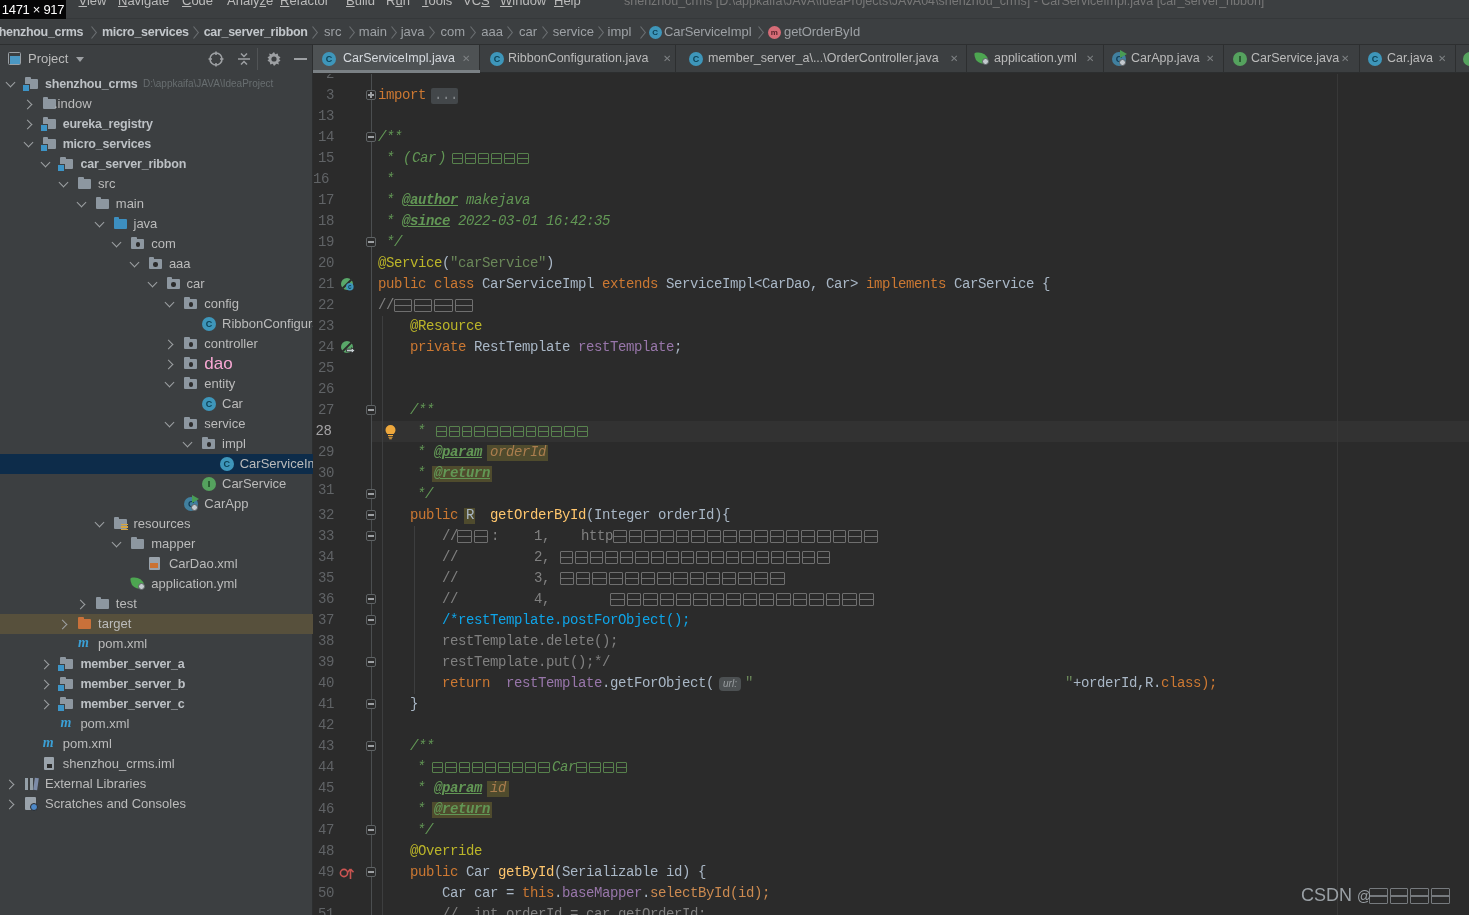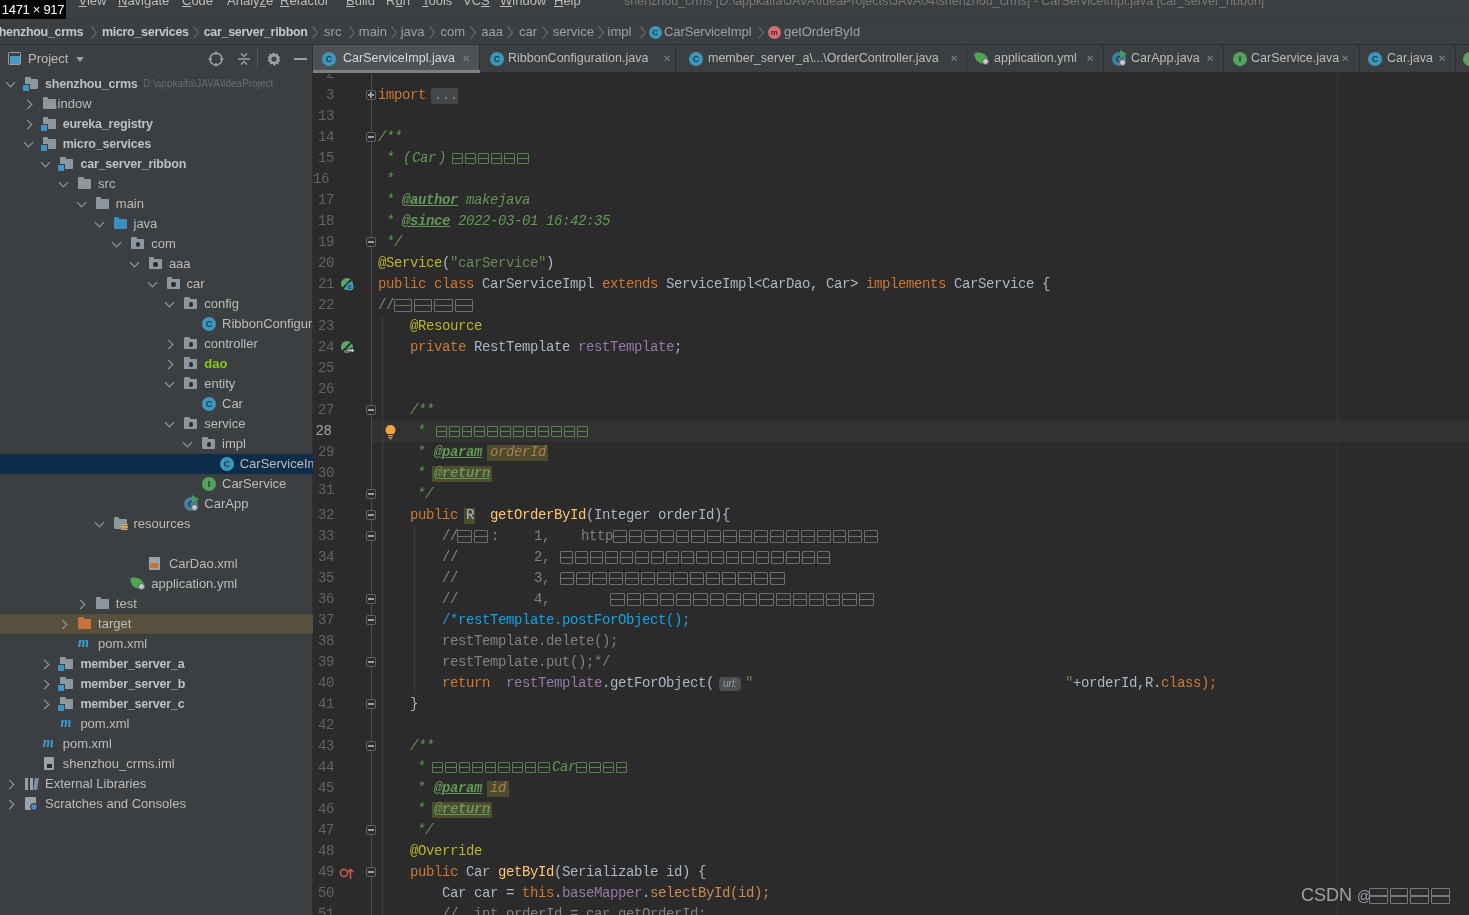--- a/index.html
+++ b/index.html
@@ -180,21 +180,21 @@
 <span class="abs" style="left:222.0px;top:0;font-size:13px;letter-spacing:0;font-weight:normal;color:#bbbbbb;line-height:20px;white-space:pre">RibbonConfiguration</span>
 </div>
 <div class="abs" style="left:0;top:260px;width:313px;height:20px;">
 <i class="chv chvr" style="left:165.29999999999998px;top:6.5px"></i>
 <div class="fo pk" style="left:184.29999999999998px;top:5px;"></div>
 <span class="abs" style="left:204.29999999999998px;top:0;font-size:13px;letter-spacing:0;font-weight:normal;color:#bbbbbb;line-height:20px;white-space:pre">controller</span>
 </div>
 <div class="abs" style="left:0;top:280px;width:313px;height:20px;">
 <i class="chv chvr" style="left:165.29999999999998px;top:6.5px"></i>
 <div class="fo pk" style="left:184.29999999999998px;top:5px;"></div>
-<span class="abs" style="left:204.29999999999998px;top:0;font-size:13px;letter-spacing:0;font-weight:bold;color:#84cc16;line-height:20px;white-space:pre">dao</span>
+<span class="abs" style="left:204.29999999999998px;top:0;font-size:17px;letter-spacing:0;font-weight:normal;color:#f9a8d4;line-height:20px;white-space:pre">dao</span>
 </div>
 <div class="abs" style="left:0;top:300px;width:313px;height:20px;">
 <i class="chv chvd" style="left:166.29999999999998px;top:4.5px"></i>
 <div class="fo pk" style="left:184.29999999999998px;top:5px;"></div>
 <span class="abs" style="left:204.29999999999998px;top:0;font-size:13px;letter-spacing:0;font-weight:normal;color:#bbbbbb;line-height:20px;white-space:pre">entity</span>
 </div>
 <div class="abs" style="left:0;top:320px;width:313px;height:20px;">
 <i class="ci ccls" style="left:202.0px;top:3px">C</i>
 <span class="abs" style="left:222.0px;top:0;font-size:13px;letter-spacing:0;font-weight:normal;color:#bbbbbb;line-height:20px;white-space:pre">Car</span>
 </div>
@@ -220,20 +220,25 @@
 <i class="ci" style="left:184.29999999999998px;top:3px;background:#41809f;color:#0c3852">C</i>
 <div class="abs" style="left:192.29999999999998px;top:1px;width:0;height:0;border-left:7px solid #499c54;border-top:4px solid transparent;border-bottom:4px solid transparent"></div>
 <div class="abs" style="left:191.29999999999998px;top:9.5px;width:7px;height:7px;border-radius:50%;background:#c3c9ce;border:1.6px solid #5b6064"></div>
 <span class="abs" style="left:204.29999999999998px;top:0;font-size:13px;letter-spacing:0;font-weight:normal;color:#bbbbbb;line-height:20px;white-space:pre">CarApp</span>
 </div>
 <div class="abs" style="left:0;top:440px;width:313px;height:20px;">
 <i class="chv chvd" style="left:95.5px;top:4.5px"></i>
 <div class="fo " style="left:113.5px;top:5px;"></div>
 <div class="abs" style="left:120.5px;top:10px;width:7px;height:7px;background:repeating-linear-gradient(#d6a53f 0 1.2px,transparent 1.2px 2.4px)"></div>
 <span class="abs" style="left:133.5px;top:0;font-size:13px;letter-spacing:0;font-weight:normal;color:#bbbbbb;line-height:20px;white-space:pre">resources</span>
+</div>
+<div class="abs" style="left:0;top:460px;width:313px;height:20px;">
+<i class="chv chvd" style="left:113.19999999999999px;top:4.5px"></i>
+<div class="fo " style="left:131.2px;top:5px;"></div>
+<span class="abs" style="left:151.2px;top:0;font-size:13px;letter-spacing:0;font-weight:normal;color:#bbbbbb;line-height:20px;white-space:pre">mapper</span>
 </div>
 <div class="abs" style="left:0;top:480px;width:313px;height:20px;">
 <div class="abs" style="left:148.89999999999998px;top:3px;width:11px;height:13px;background:#9aa3ab;border-radius:1px"></div>
 <div class="abs" style="left:150.39999999999998px;top:9px;width:8px;height:5px;background:#cb7232"></div>
 <span class="abs" style="left:168.89999999999998px;top:0;font-size:13px;letter-spacing:0;font-weight:normal;color:#bbbbbb;line-height:20px;white-space:pre">CarDao.xml</span>
 </div>
 <div class="abs" style="left:0;top:500px;width:313px;height:20px;">
 <div class="abs" style="left:131.2px;top:3px;width:13px;height:12px;background:#4da651;border-radius:10% 80% 10% 70%;transform:rotate(-8deg)"></div>
 <div class="abs" style="left:137.7px;top:8.5px;width:7px;height:7px;border-radius:50%;background:#c3c9ce;border:1.6px solid #5b6064"></div>
 <span class="abs" style="left:151.2px;top:0;font-size:13px;letter-spacing:0;font-weight:normal;color:#bbbbbb;line-height:20px;white-space:pre">application.yml</span>

